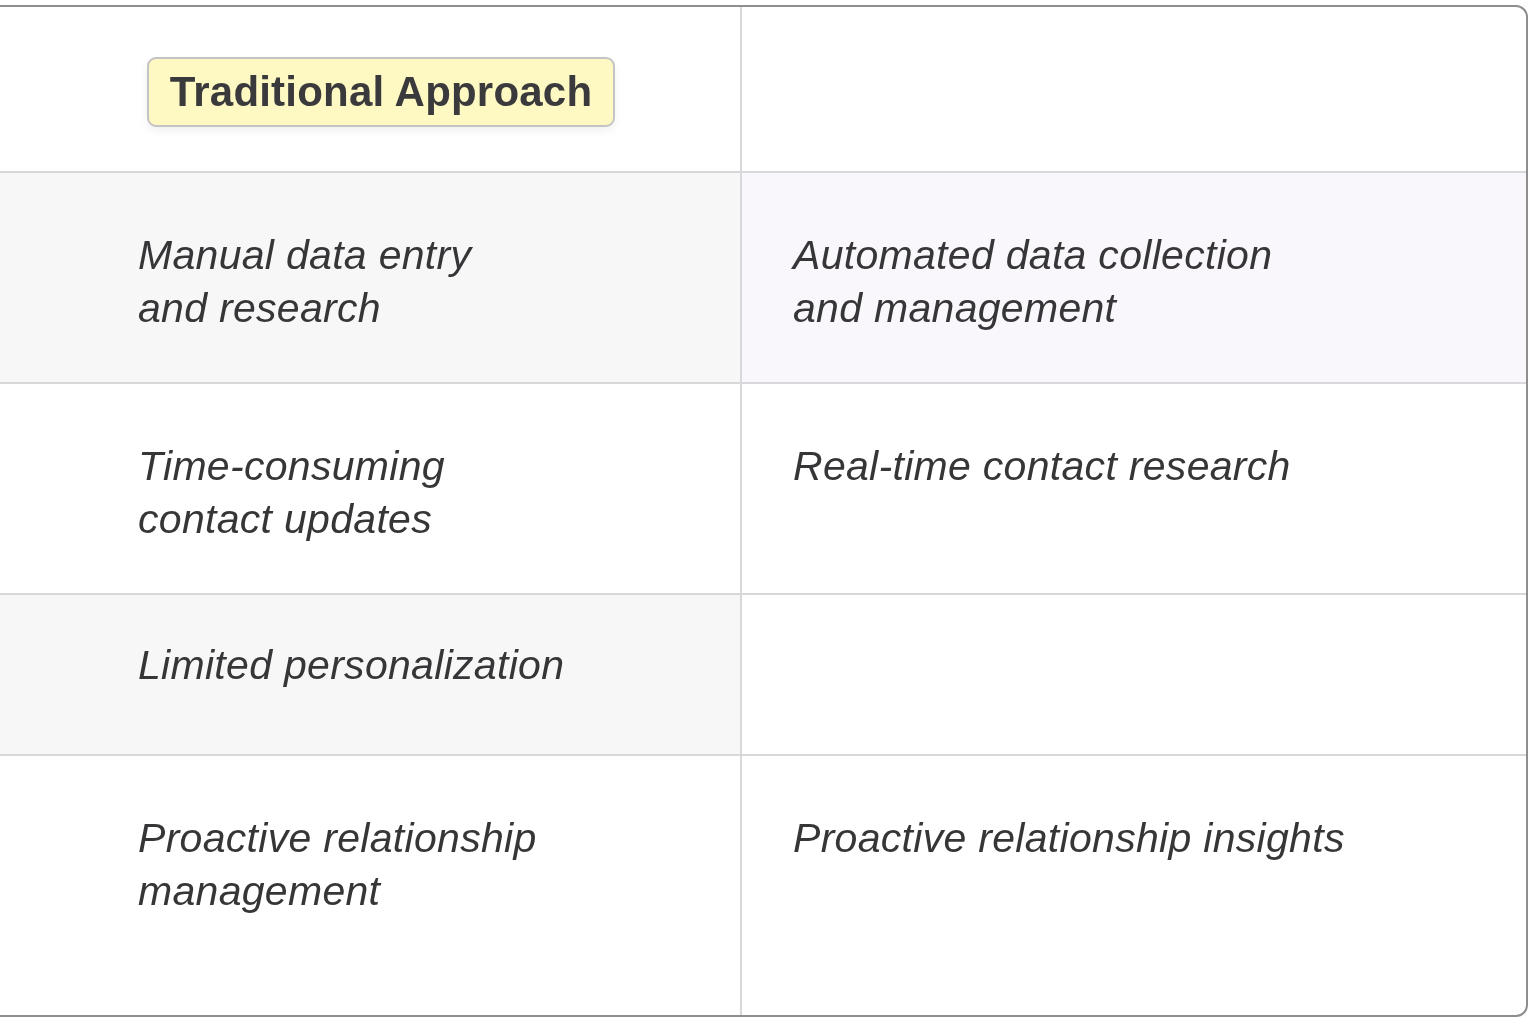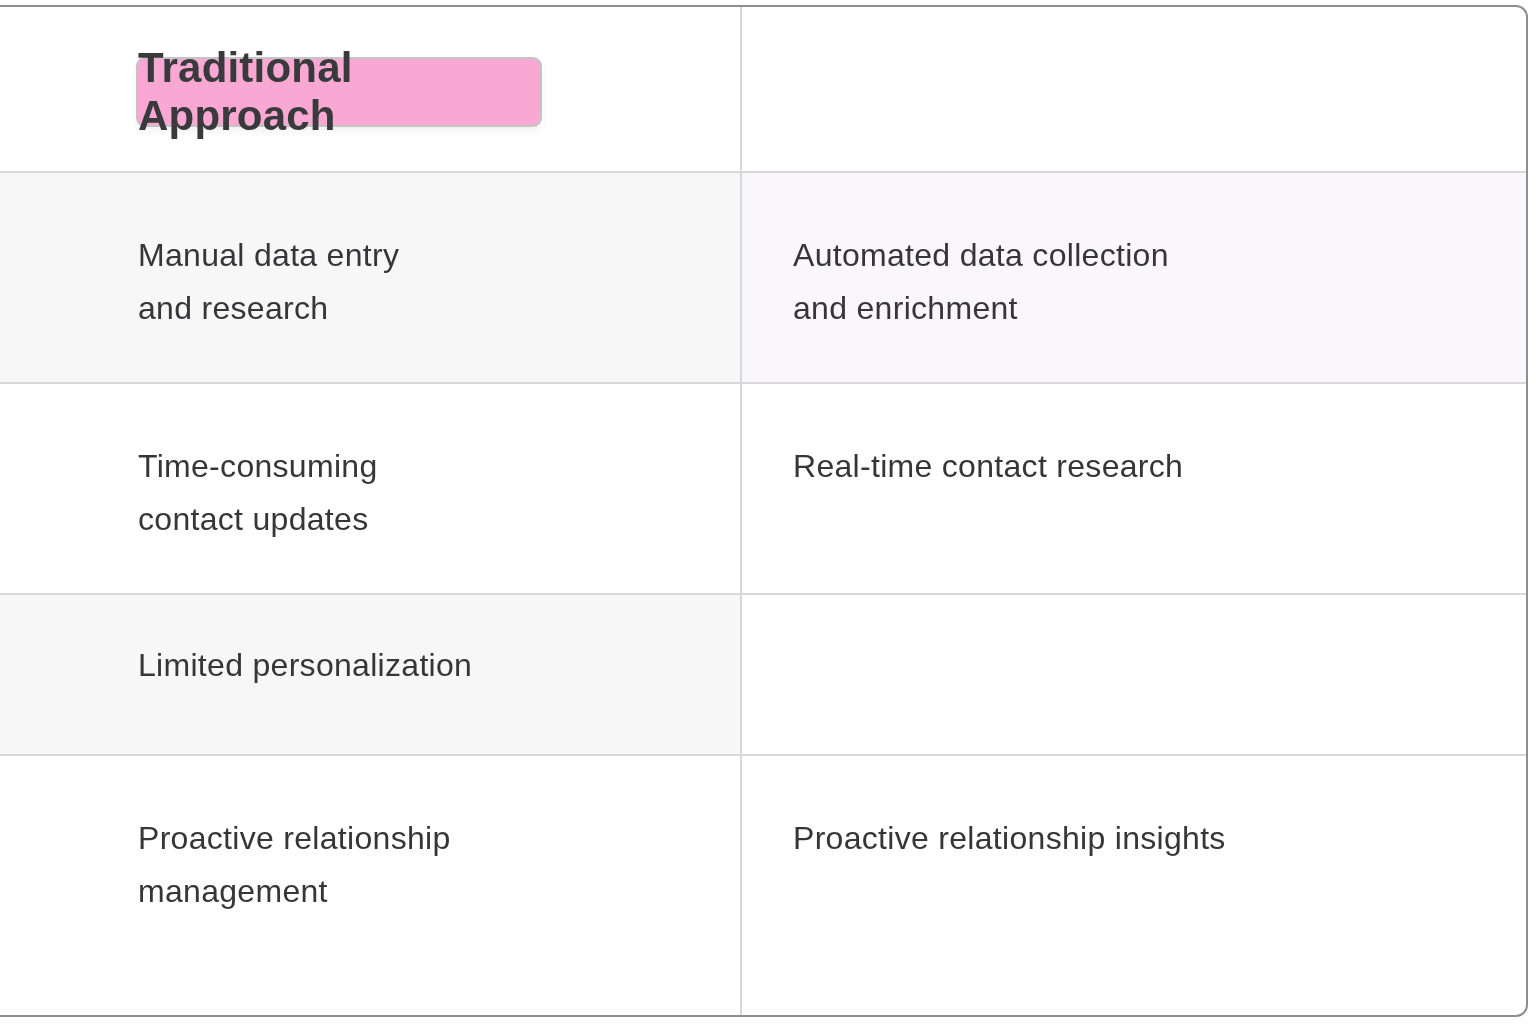--- a/index.html
+++ b/index.html
@@ -57,32 +57,33 @@
       font-size: 42px;
       font-weight: bold;
       color: #3a3a3c;
       display: flex;
       align-items: center;
       justify-content: center;
       letter-spacing: 0.2px;
       box-shadow: 0 4px 10px rgba(0,0,0,0.06);
     }
     .pill.trad {
-      left: 146px;
-      width: 406px;
-      background: #f9a8d4;
+      left: 157px;
+      width: 468px;
+      background: #fef9c3;
       border: 2px solid #c4c4c4;
     }
     .cell-text {
       position: absolute;
-      font-size: 32px;
+      font-size: 41px;
       line-height: 53px;
       color: #363638;
       white-space: pre-line;
       letter-spacing: 0.3px;
+      font-style: italic;
     }
     .cell.left .cell-text { left: 148px; }
     .cell.right .cell-text { left: 51px; }
     .row.r1 .cell-text { top: 56px; }
     .row.r2 .cell-text { top: 56px; }
     .row.r3 .cell-text { top: 44px; }
     .row.r4 .cell-text { top: 56px; }
   </style>
 </head>
 <body>
@@ -98,21 +99,21 @@
     </div>
   </div>
 
   <div class="row r1 shaded">
     <div class="cell left">
       <div class="cell-text">Manual data entry
 and research</div>
     </div>
     <div class="cell right">
       <div class="cell-text">Automated data collection
-and enrichment</div>
+and management</div>
     </div>
   </div>
 
   <div class="row r2">
     <div class="cell left">
       <div class="cell-text">Time-consuming
 contact updates</div>
     </div>
     <div class="cell right">
       <div class="cell-text">Real-time contact research</div>

